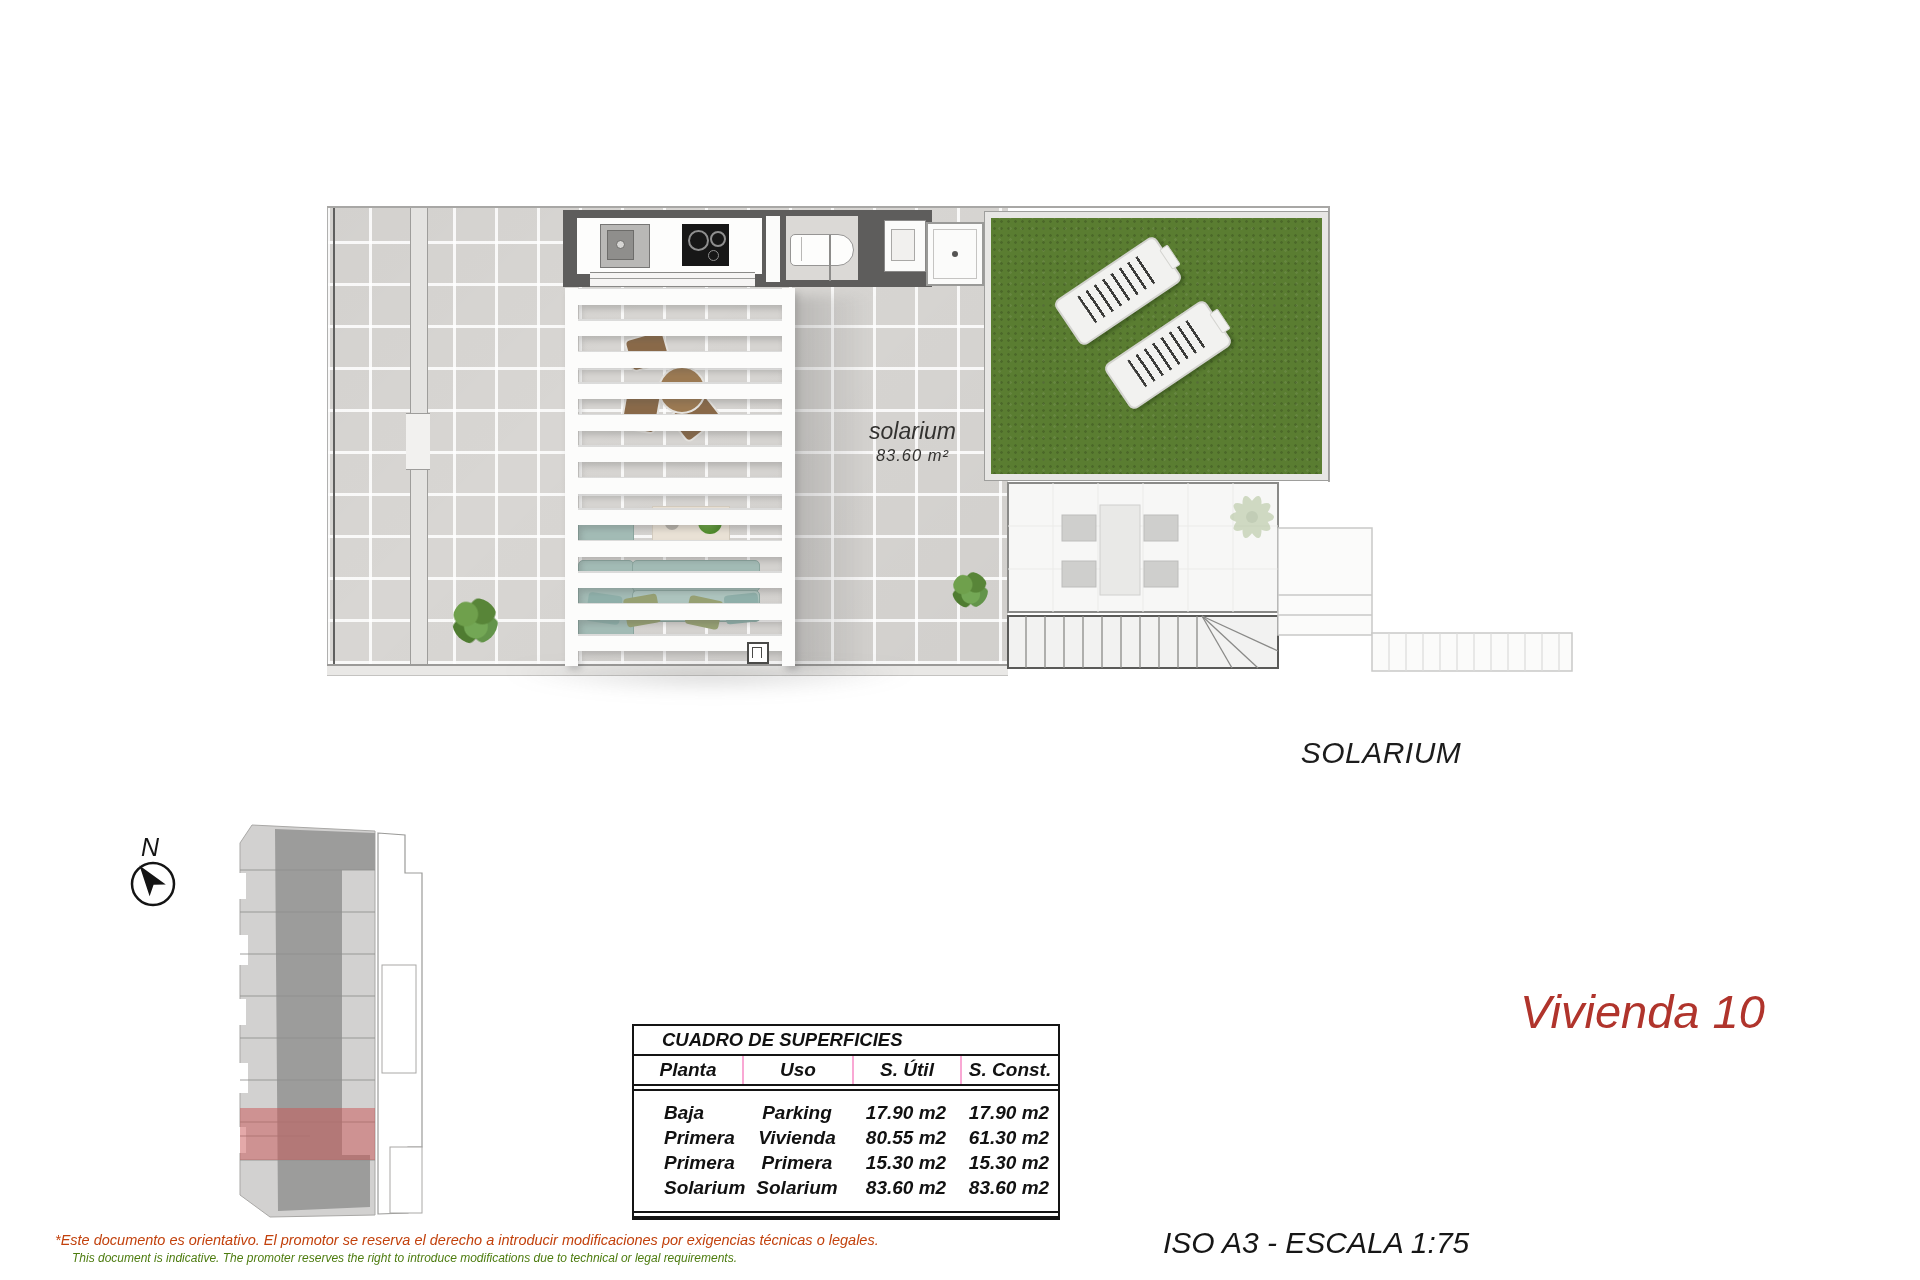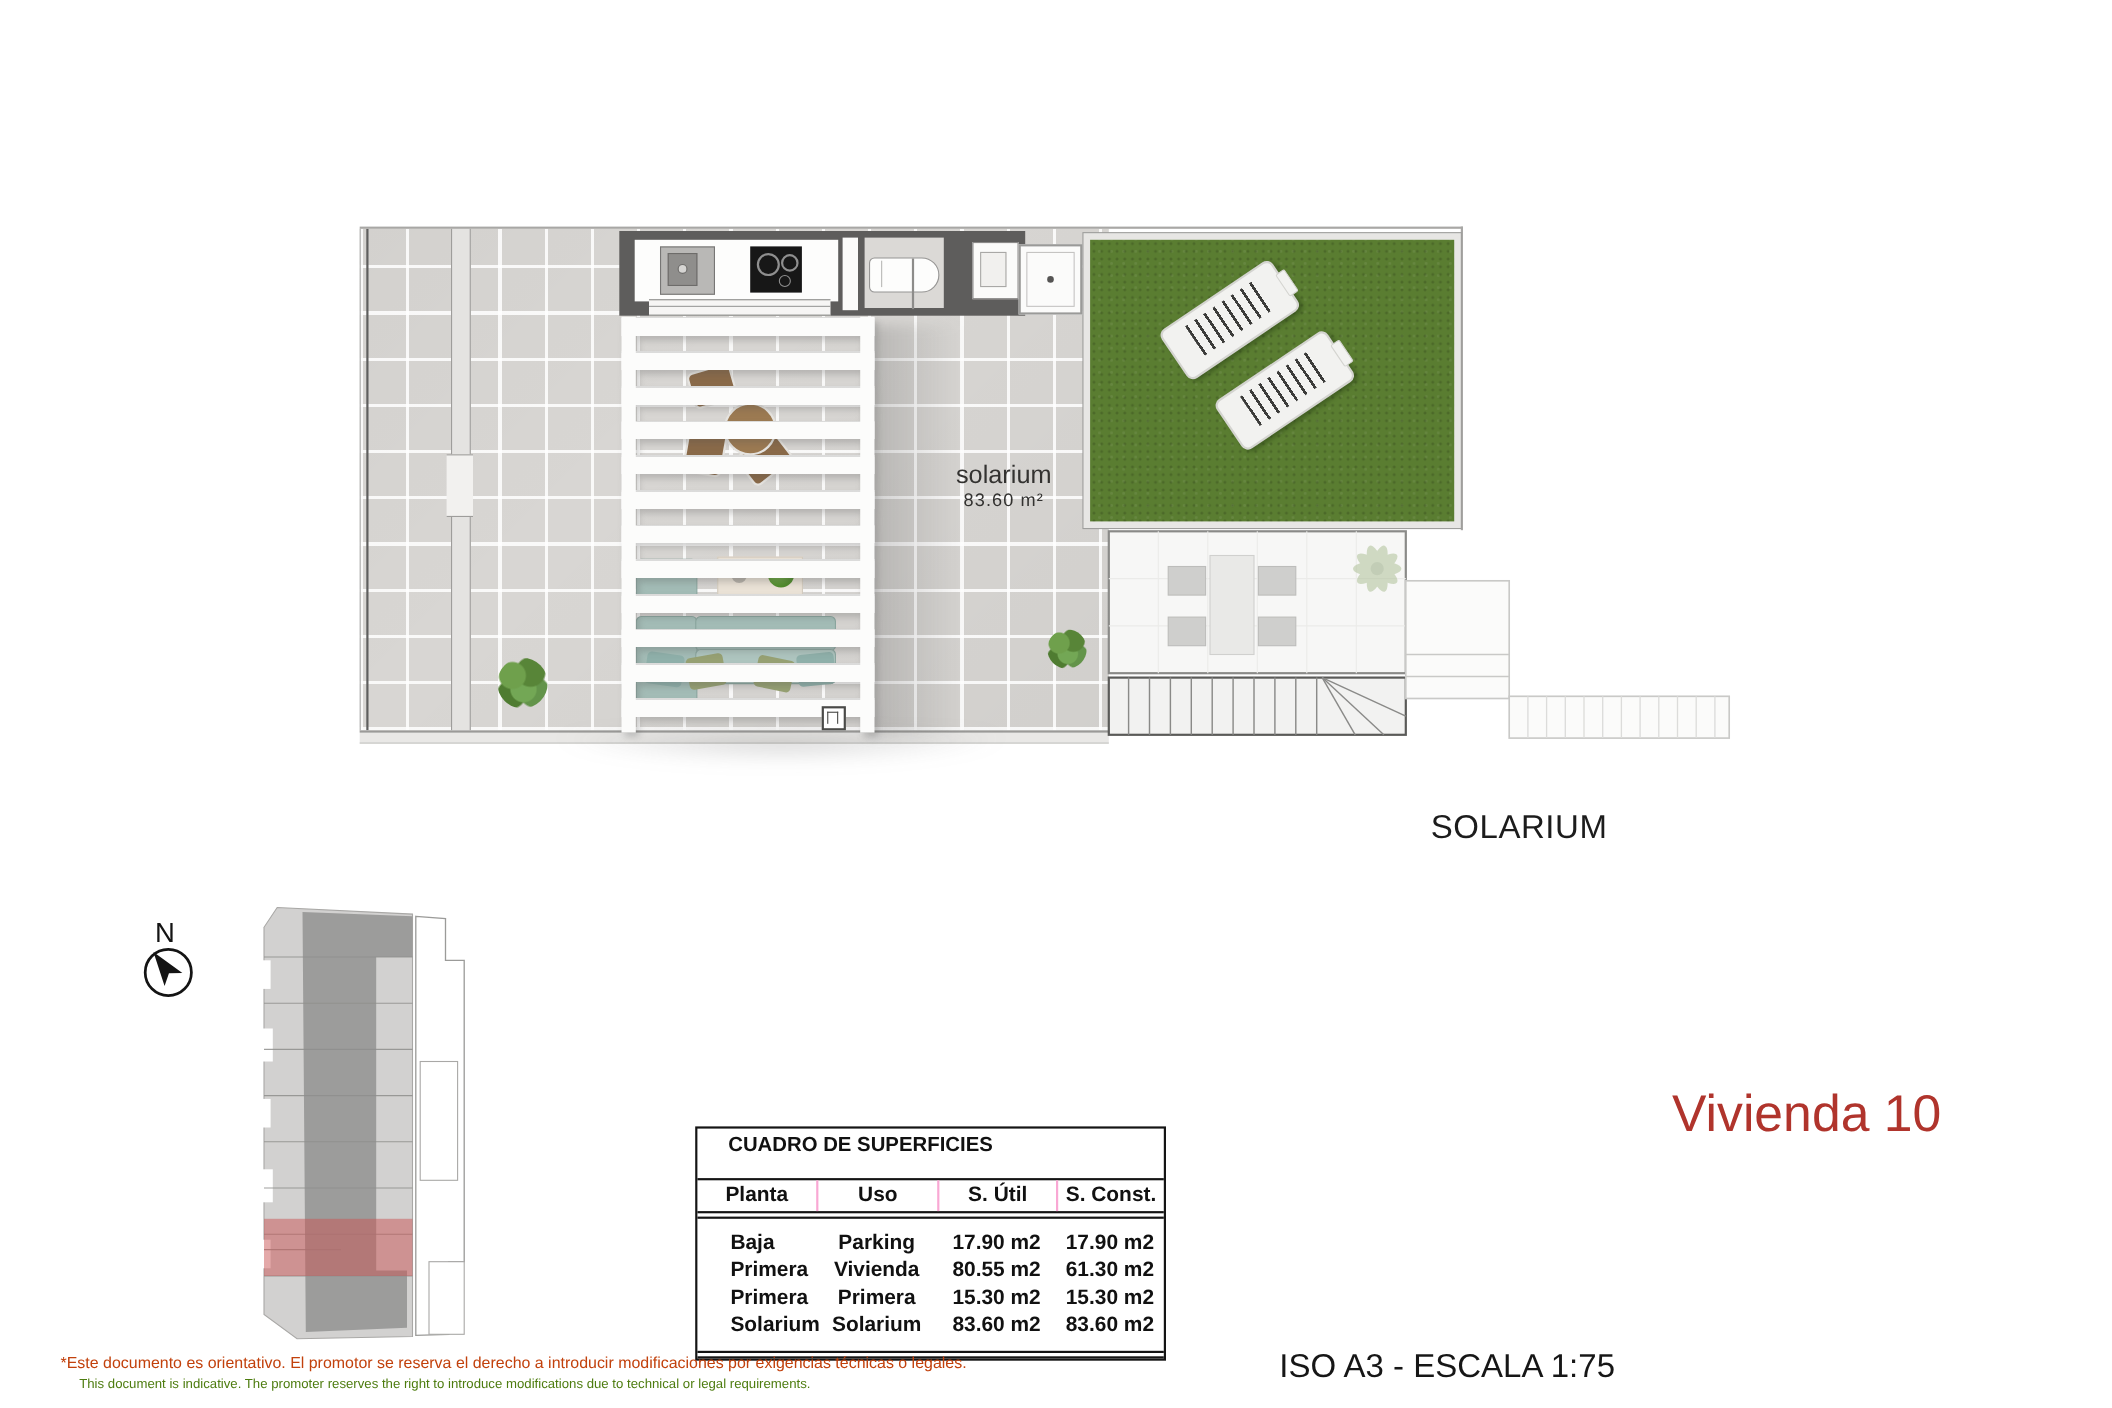--- a/index.html
+++ b/index.html
@@ -1,18 +1,18 @@
 <!DOCTYPE html>
 <html><head>
 <meta charset="utf-8">
 <title>Vivienda 10 - Solarium</title>
 <style>
   html,body{margin:0;padding:0;background:#fff;}
   #sheet{position:relative;width:1920px;height:1280px;background:#fff;overflow:hidden;
-         font-family:"Liberation Sans", sans-serif;color:#1a1a1a;}
+         font-family:"Liberation Sans", sans-serif;color:#1a1a1a;font-style:italic;}
   .abs{position:absolute;}
 
   
   .tiles{left:327px;top:208px;width:681px;height:456px;
     background-color:#d8d6d3;
     background-image:
       repeating-linear-gradient(0deg, rgba(255,255,255,.85) 0 3px, rgba(255,255,255,0) 3px 42px),
       repeating-linear-gradient(90deg, rgba(255,255,255,.85) 0 3px, rgba(255,255,255,0) 3px 42px),
       linear-gradient(135deg, rgba(0,0,0,.025) 0%, rgba(0,0,0,0) 40%, rgba(0,0,0,.03) 100%);}
   .plan-topline{left:327px;top:206px;width:1003px;height:2px;background:#a8a7a5;}
@@ -109,21 +109,21 @@
   .caption{left:1256px;top:736px;width:250px;text-align:center;font-size:30px;color:#1c1c1c;letter-spacing:.5px;}
   .unit-title{left:1520px;top:984px;width:300px;text-align:left;font-size:47px;font-weight:500;color:#b0342c;}
   .format-scale{left:1163px;top:1226px;width:320px;font-size:30px;color:#161616;}
   .disc1{left:55px;top:1232px;font-size:14.5px;color:#c2410c;}
   .disc2{left:72px;top:1251px;font-size:12px;color:#4d7c0f;}
 
   
   .stable{left:632px;top:1024px;width:424px;border:2px solid #141414;background:#fff;
     font-size:19px;font-weight:bold;color:#111;}
   .stable .trow{display:grid;grid-template-columns:108px 110px 108px 98px;align-items:center;}
-  .stitle{padding:3px 0 20px 28px;border-bottom:2px solid #141414;font-size:18.5px;}
+  .stitle{padding:3px 0 3px 28px;border-bottom:2px solid #141414;font-size:18.5px;}
   .shead{height:28px;border-bottom:0;}
   .shead > div{height:28px;display:flex;align-items:center;justify-content:center;}
   .shead > div + div{border-left:2px solid #f9a8d4;}
   .dsep{height:3px;border-top:2px solid #141414;border-bottom:2px solid #141414;}
   .sbody{padding:9px 0 11px 0;}
   .sbody .trow{height:25px;}
   .cell-l{padding-left:30px;text-align:left;}
   .cell-c{text-align:center;}
   .stotal{height:30px;}
 

